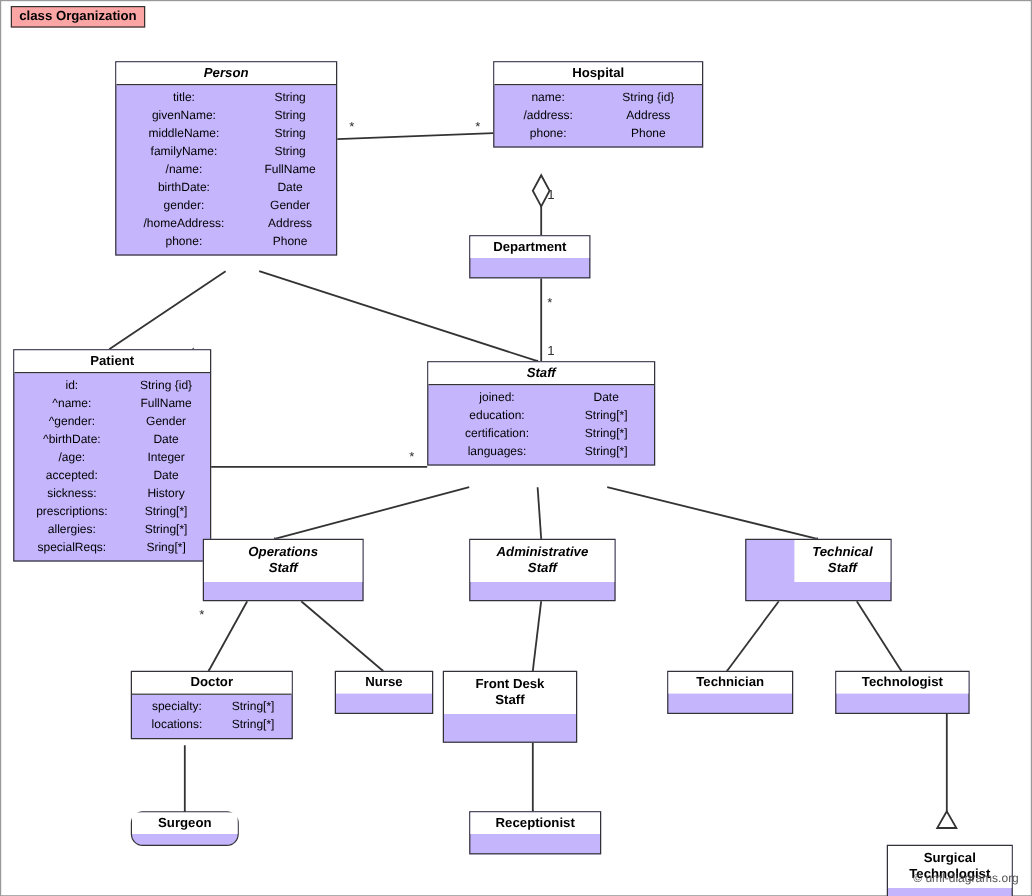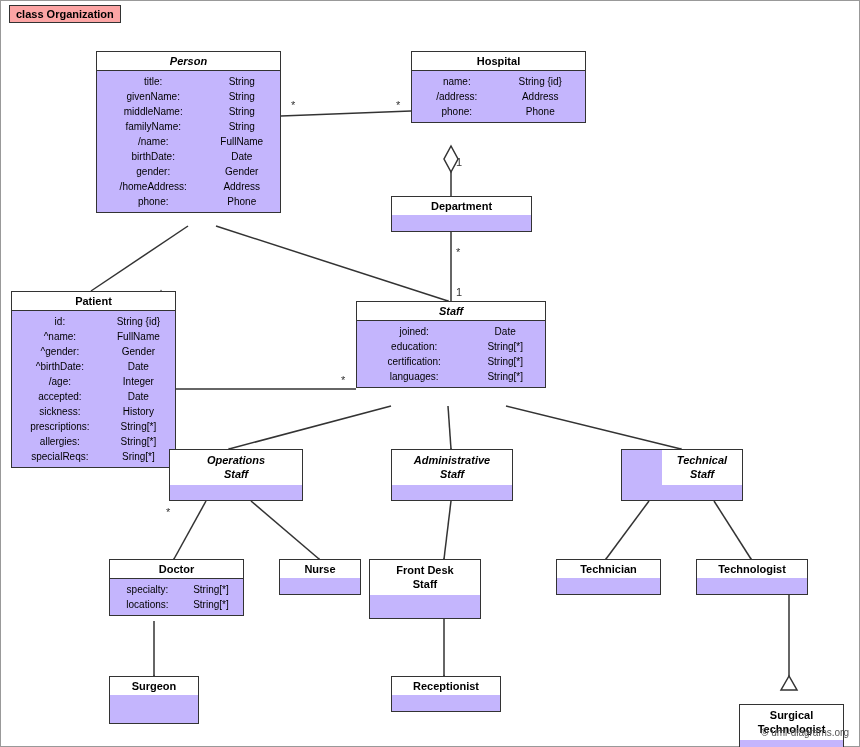--- a/index.html
+++ b/index.html
@@ -276,21 +276,21 @@
             </tr>
         <tr>
               <td>specialReqs:</td>
               <td>Sring[*]</td>
             </tr>
       </tbody>
         </table>
     </div>
   </div>
 
-  <div class="uml-class" style="left:390px; top:195px; width:141px; height:36px;">
+  <div class="uml-class" style="left:390px; top:195px; width:101px; height:36px;">
     <div class="class-header non-italic" style="border-bottom:none;">Department</div>
   </div>
 
   <div class="uml-class" style="left:355px; top:300px; width:190px;">
     <div class="class-header">Staff</div>
     <div class="class-body">
       <table>
         <tbody>
             <tr>
               <td>joined:</td>
@@ -358,21 +358,21 @@
   </div>
 
   <div class="uml-class" style="left:555px; top:558px; width:105px; height:36px;">
     <div class="class-header non-italic" style="border-bottom:none;">Technician</div>
   </div>
 
   <div class="uml-class" style="left:695px; top:558px; width:112px; height:36px;">
     <div class="class-header non-italic" style="border-bottom:none;">Technologist</div>
   </div>
 
-  <div class="uml-class" style="left:108px; top:675px; width:90px; height:48px;">
+  <div class="uml-class" style="left:108px; top:675px; width:90px; height:29px;border-radius:10px;">
     <div class="class-header non-italic" style="border-bottom:none;">Surgeon</div>
   </div>
 
   <div class="uml-class" style="left:390px; top:675px; width:110px; height:36px;">
     <div class="class-header non-italic" style="border-bottom:none;">Receptionist</div>
   </div>
 
   <div class="uml-class" style="left:738px; top:675px; width:105px; height:52px;margin-top:28px;">
     <div class="class-header non-italic" style="border-bottom:none; line-height:1.3;">Surgical<br>Technologist</div>
   </div>

